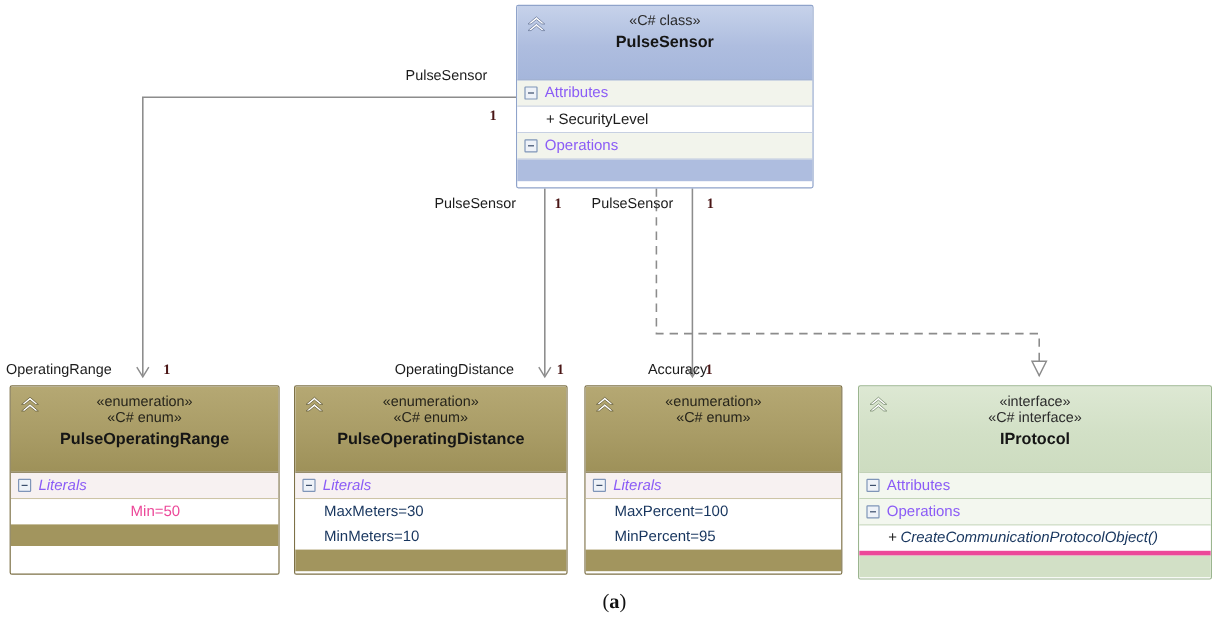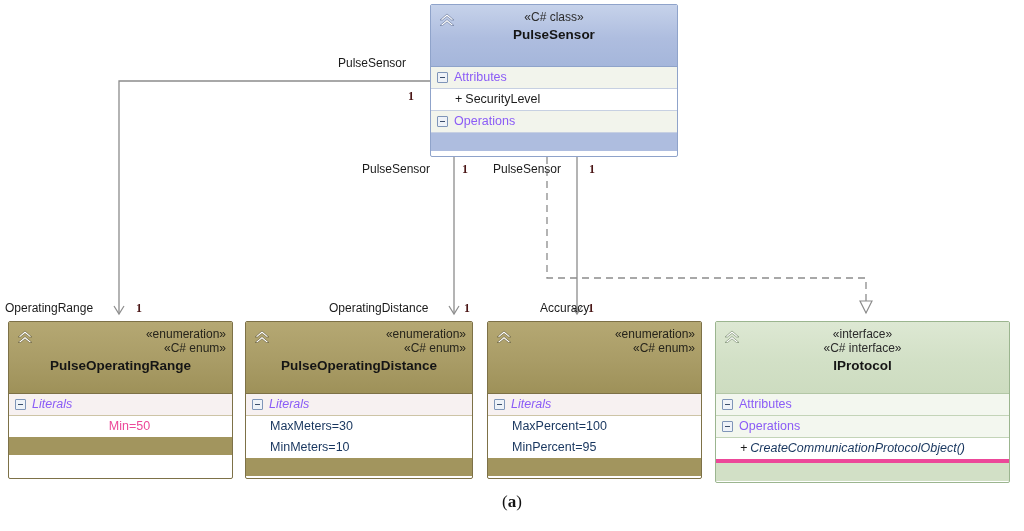--- a/index.html
+++ b/index.html
@@ -103,21 +103,21 @@
   .n-class .compart { background: #f2f4ec; border-bottom: 1px solid #c7d0e2; }
   .n-class .member { border-bottom: 1px solid #c7d0e2; }
   .n-class .foot { background: #aebddf; }
 
   
   .n-enum { border-color: #7d7147; }
   .n-enum .hdr {
     background: linear-gradient(180deg,#b5a873 0%, #a99c66 55%, #9e9159 100%);
     border-bottom: 1px solid #7d7147;
   }
-  .n-enum .stereo { color: #26241b; text-align: right; }
+  .n-enum .stereo { color: #26241b; }
   .n-enum .compart { background: #f7f1f1; border-bottom: 1px solid #cdc4a6; font-style: italic; }
   .n-enum .lit { color: #17355e; }
   .n-enum .foot { background: #a2955e; }
 
   
   .n-iface { border-color: #9bb58f; }
   .n-iface .hdr {
     background: linear-gradient(180deg,#dde8d3 0%, #d2e0c6 55%, #cddcc0 100%);
     border-bottom: 1px solid #b3c7a6;
   }

